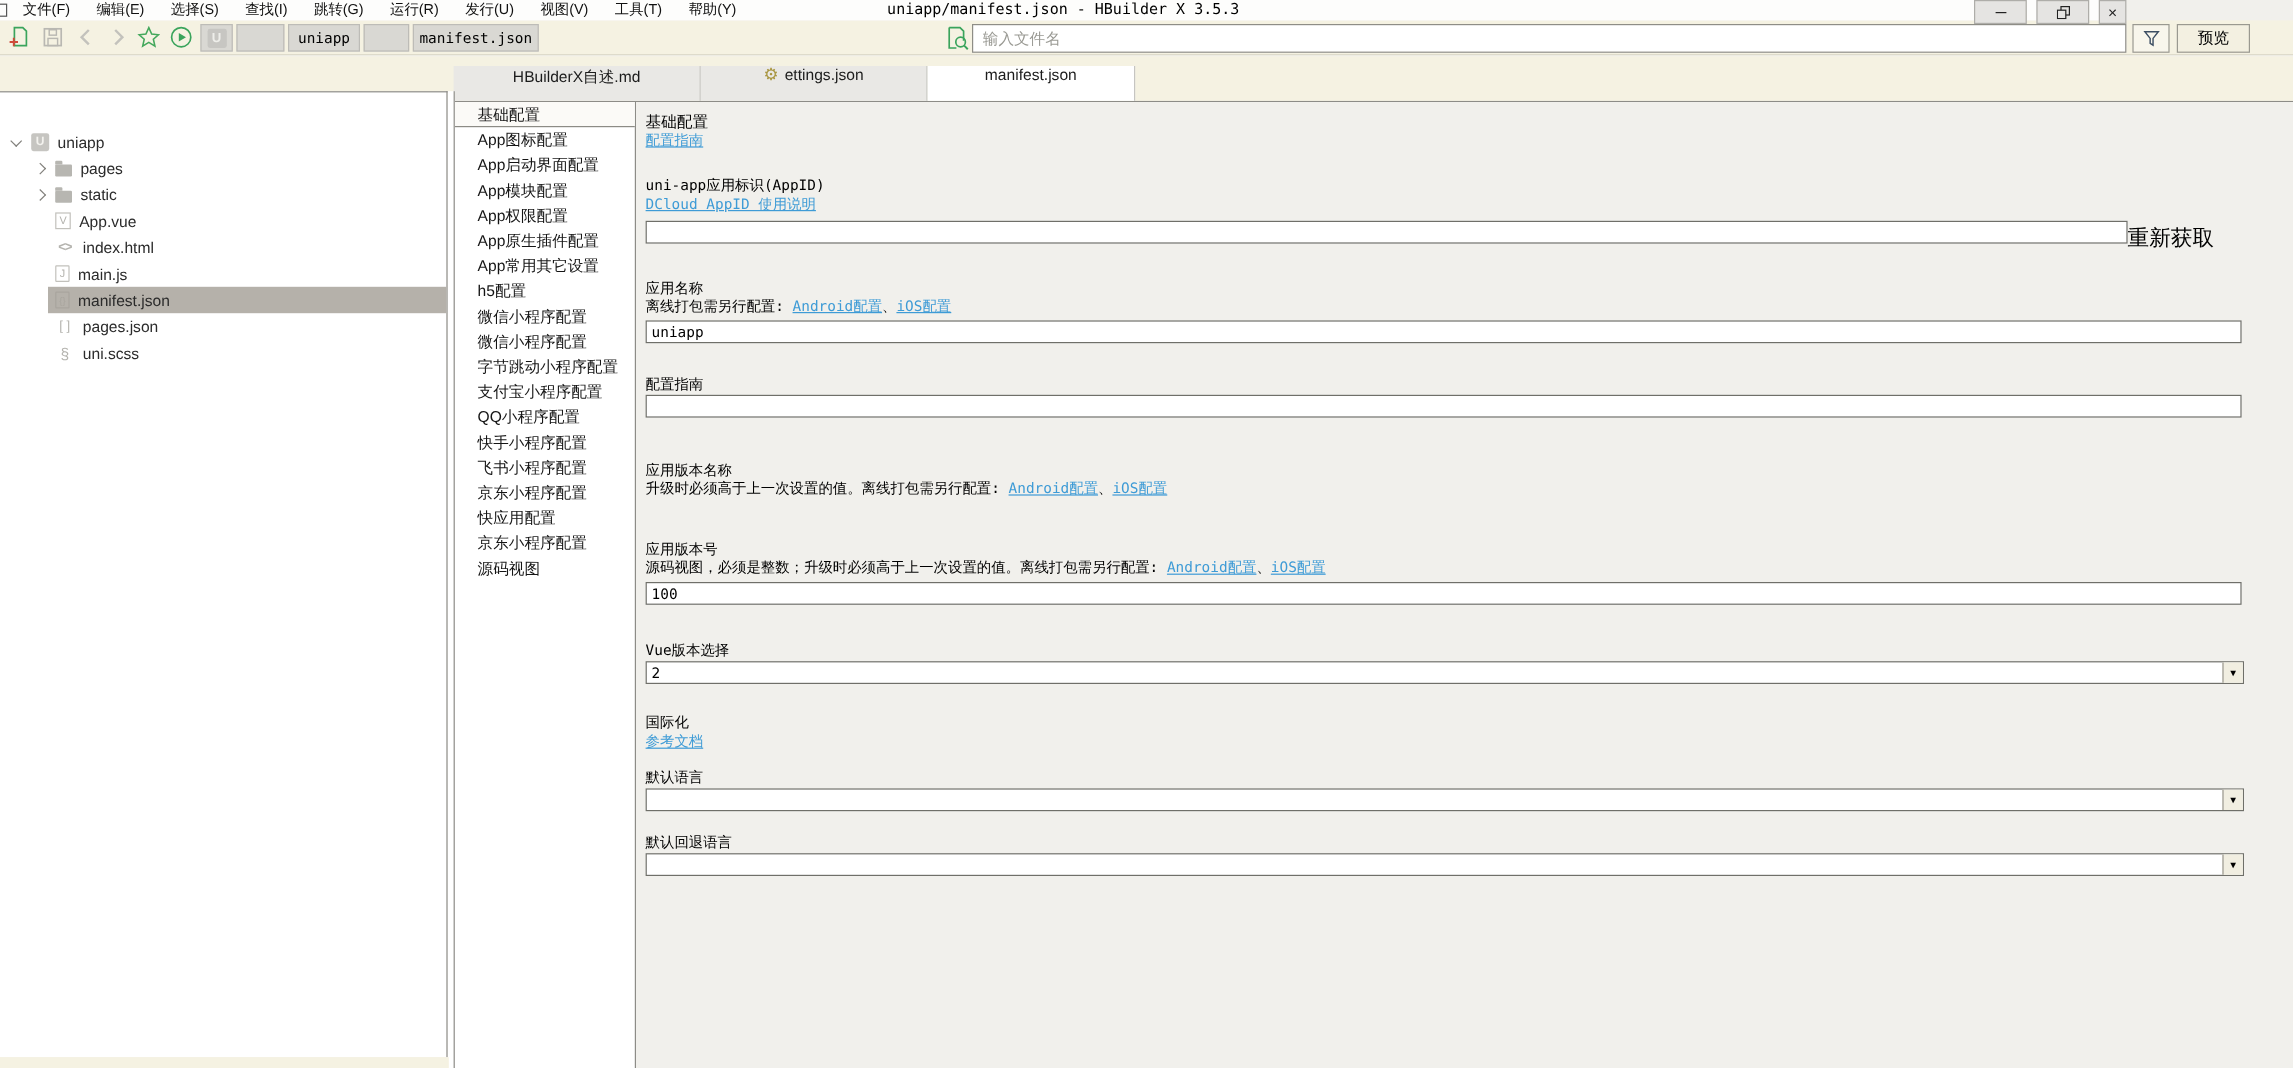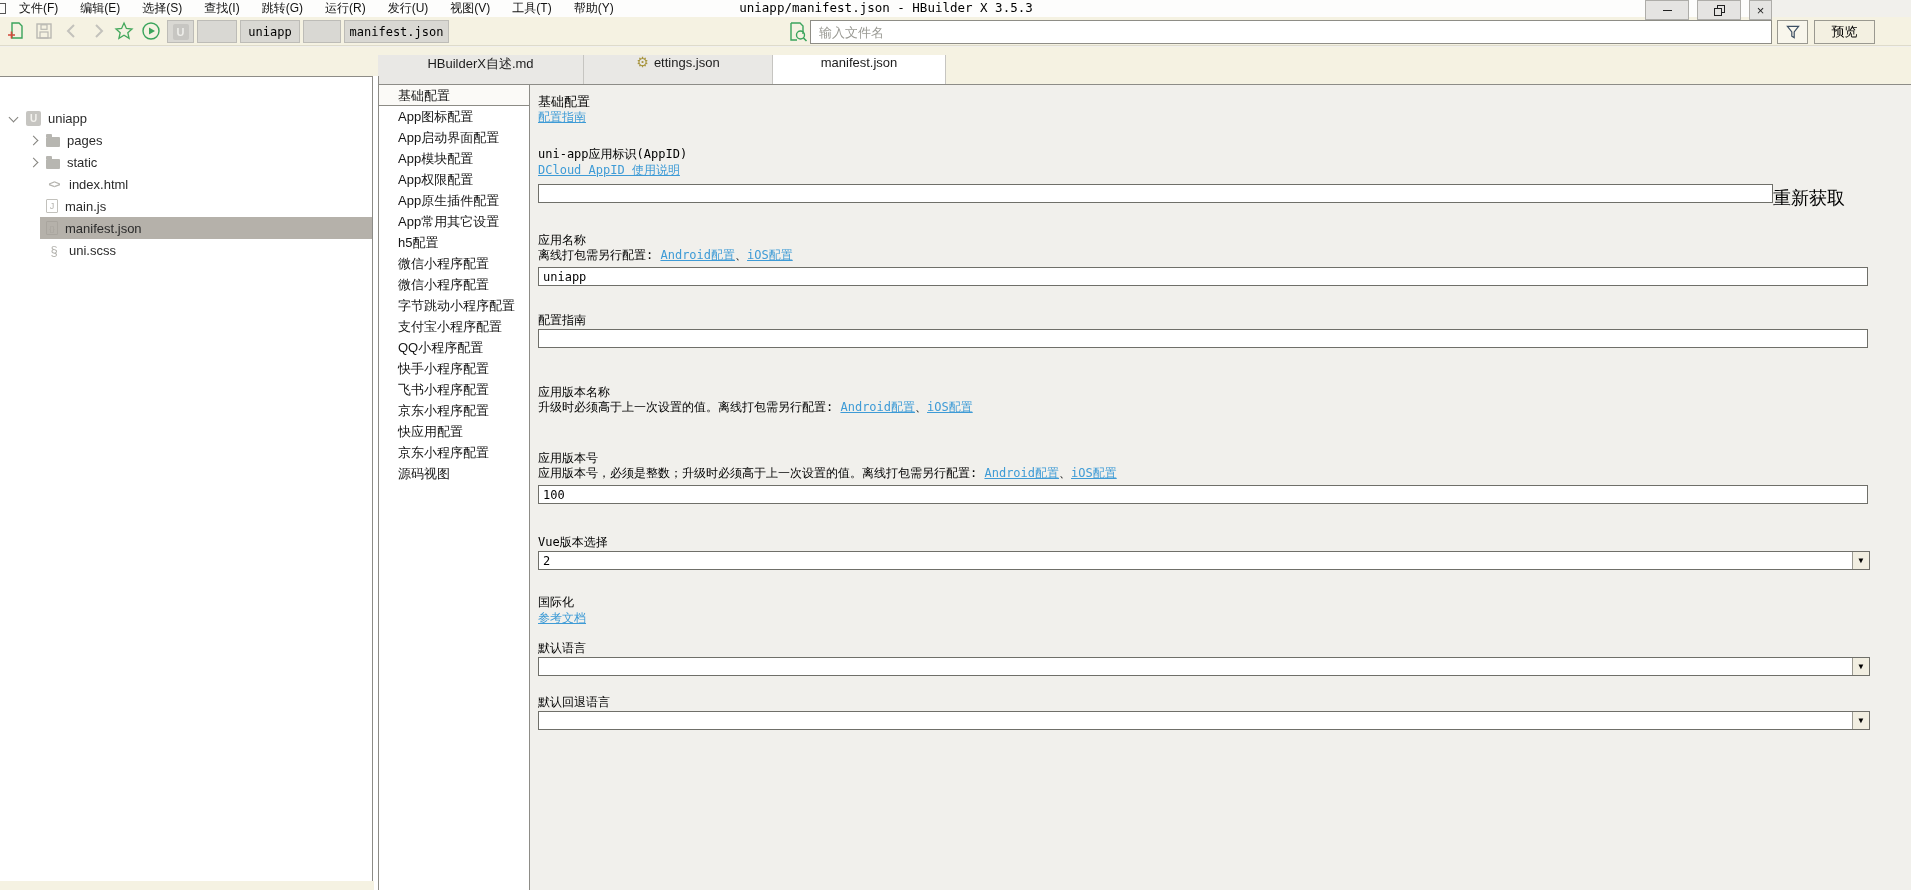--- a/index.html
+++ b/index.html
@@ -250,32 +250,42 @@
         <span class="tree-icon icon-folder"></span>
         <span class="tree-label">pages</span>
       </div>
       <div class="tree-row lv1">
         <span class="chev chev-right"></span>
         <span class="tree-icon icon-folder"></span>
         <span class="tree-label">static</span>
       </div>
       <div class="tree-row lv1">
         <span class="chev chev-none"></span>
+        <span class="tree-icon icon-vue-file"></span>
+        <span class="tree-label">App.vue</span>
+      </div>
+      <div class="tree-row lv1">
+        <span class="chev chev-none"></span>
         <span class="tree-icon icon-html-file"></span>
         <span class="tree-label">index.html</span>
       </div>
       <div class="tree-row lv1">
         <span class="chev chev-none"></span>
         <span class="tree-icon icon-js-file"></span>
         <span class="tree-label">main.js</span>
       </div>
       <div class="tree-row lv1 selected">
         <span class="chev chev-none"></span>
         <span class="tree-icon icon-json-file"></span>
         <span class="tree-label">manifest.json</span>
+      </div>
+      <div class="tree-row lv1">
+        <span class="chev chev-none"></span>
+        <span class="tree-icon icon-json-brackets"></span>
+        <span class="tree-label">pages.json</span>
       </div>
       <div class="tree-row lv1">
         <span class="chev chev-none"></span>
         <span class="tree-icon icon-scss-file"></span>
         <span class="tree-label">uni.scss</span>
       </div>
     </div>
 </div>
 <div class="splitter"></div>
 <div class="bottomstrip"></div>
@@ -323,21 +333,21 @@
     <div class="lbl f-desc-lbl">配置指南</div>
     <input class="finput f-desc-input" value="" style="">
 
     <div class="lbl f-vname-lbl">应用版本名称</div>
     <div class="hint f-vname-hint">
       <span>升级时必须高于上一次设置的值。离线打包需另行配置: </span><a class="lnk">Android配置</a><span>、</span><a class="lnk">iOS配置</a>
     </div>
 
     <div class="lbl f-vcode-lbl">应用版本号</div>
     <div class="hint f-vcode-hint">
-      <span>应用版本号，必须是整数；升级时必须高于上一次设置的值。离线打包需另行配置: </span><a class="lnk">Android配置</a><span>、</span><a class="lnk">iOS配置</a>
+      <span>源码视图，必须是整数；升级时必须高于上一次设置的值。离线打包需另行配置: </span><a class="lnk">Android配置</a><span>、</span><a class="lnk">iOS配置</a>
     </div>
     <input class="finput f-vcode-input" value="100" style="">
 
     <div class="lbl f-vue-lbl">Vue版本选择</div>
     <div class="select f-vue-select">
       <span class="sel-val">2</span>
       <span class="sel-btn">▼</span>
     </div>
 
     <div class="lbl f-i18n-lbl">国际化</div>

